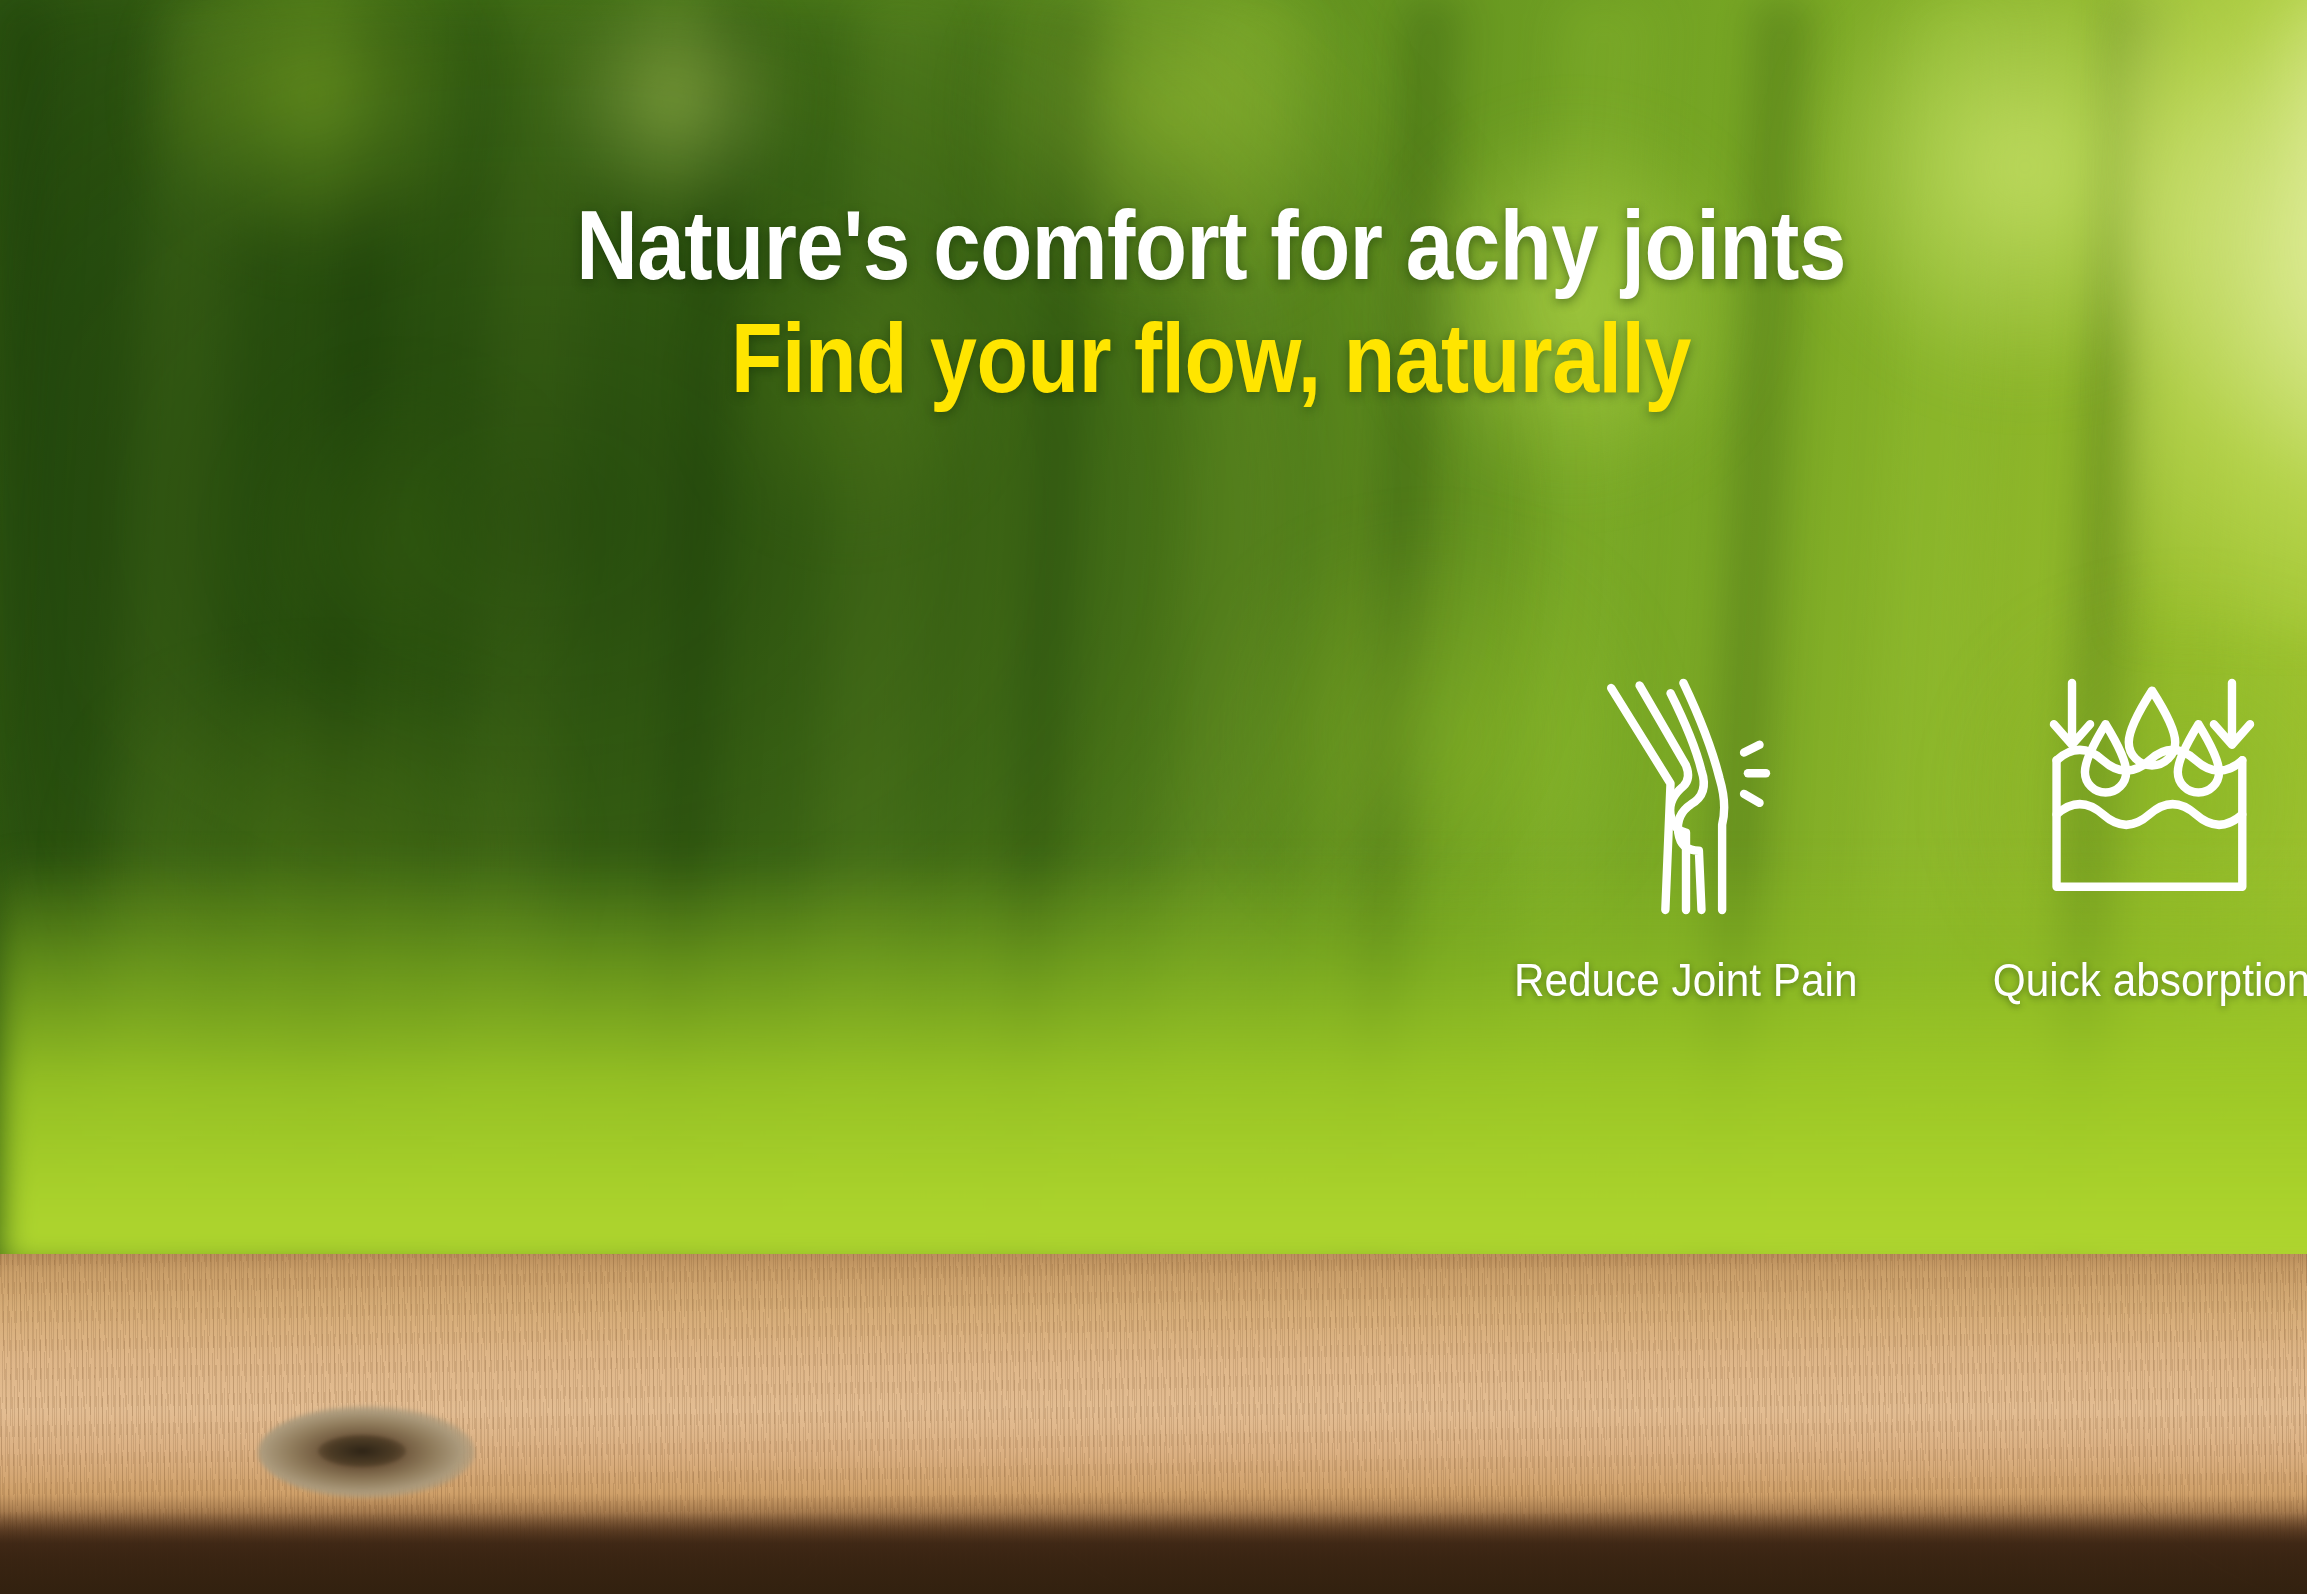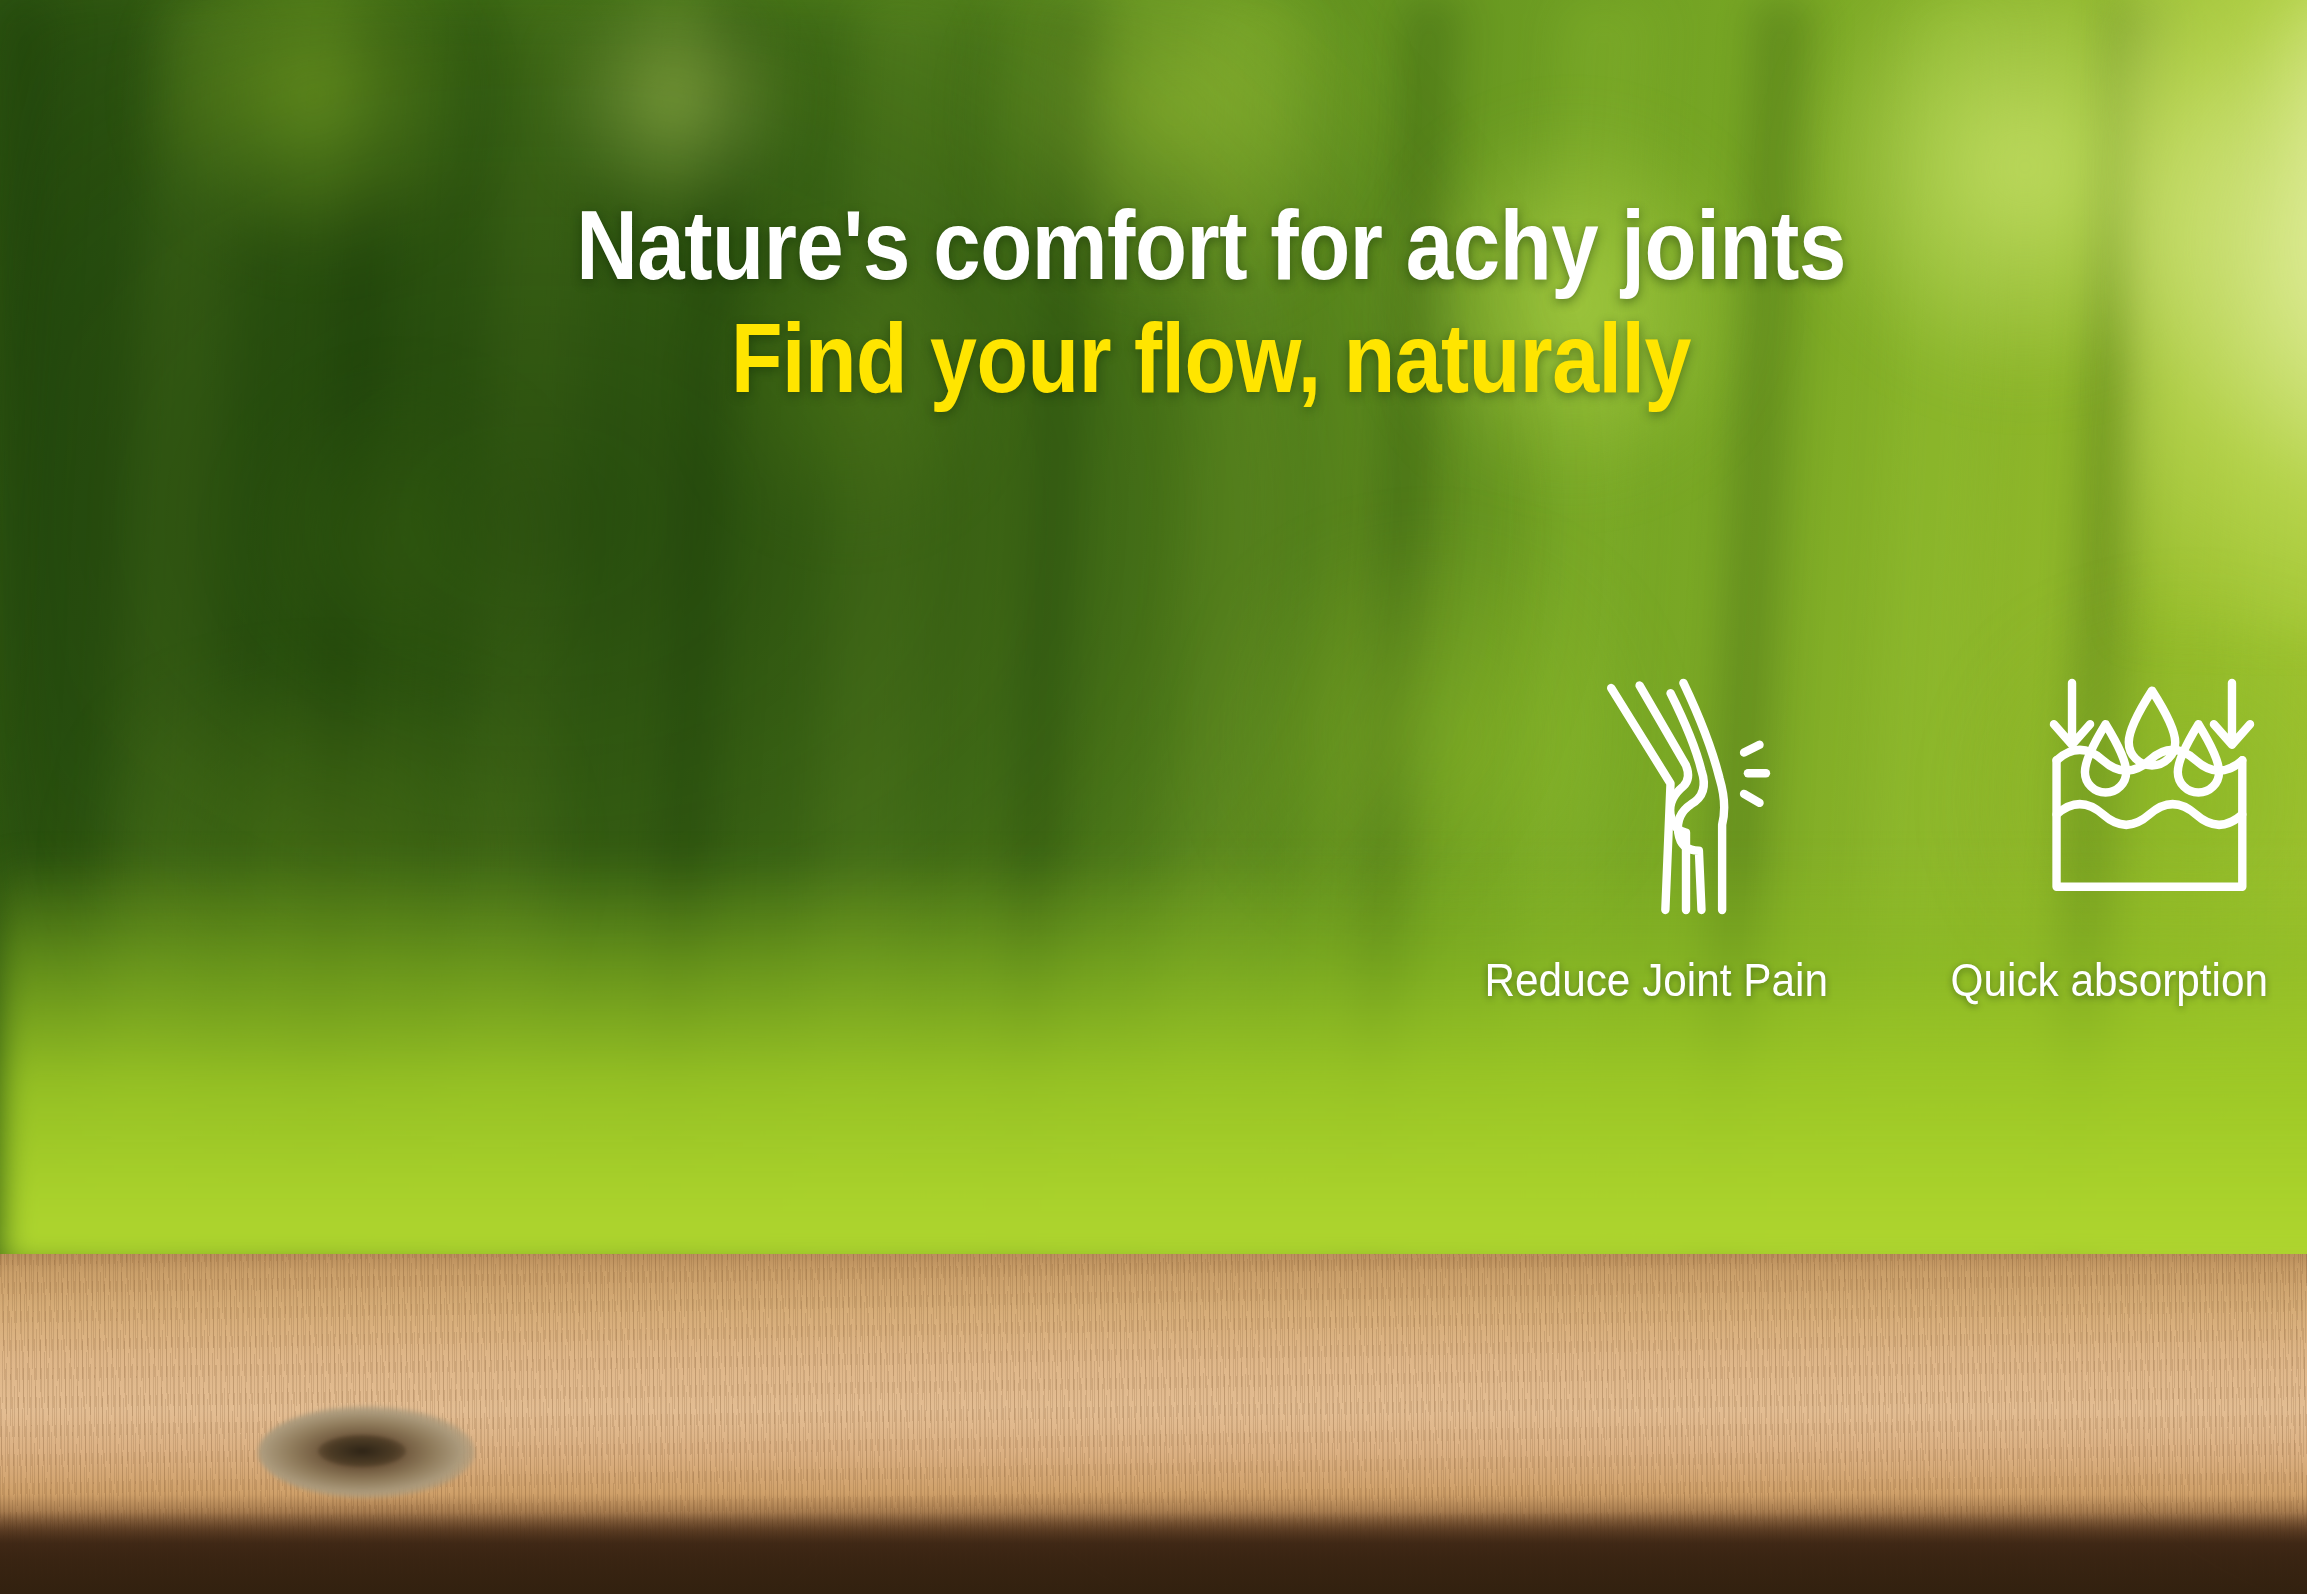--- a/index.html
+++ b/index.html
@@ -140,21 +140,21 @@
   }
 
   
   .features{
     position:absolute;
     left:1467px; top:660px;
     display:flex;
     align-items:flex-end;
     gap:28px;
   }
-  .feature{ width:438px; display:flex; flex-direction:column; }
+  .feature{ width:438px; display:flex; flex-direction:column; align-items:center; }
   .feature .glyph{ height:277px; display:flex; align-items:center; justify-content:center; }
   .feature .cap{
     margin-top:15.7px;
     color:#ffffff;
     font-size:46px;
     font-weight:400;
     white-space:nowrap;
     font-family:"Liberation Sans Narrow","Liberation Sans", sans-serif;
     font-stretch:condensed;
     transform:scaleX(.92);

